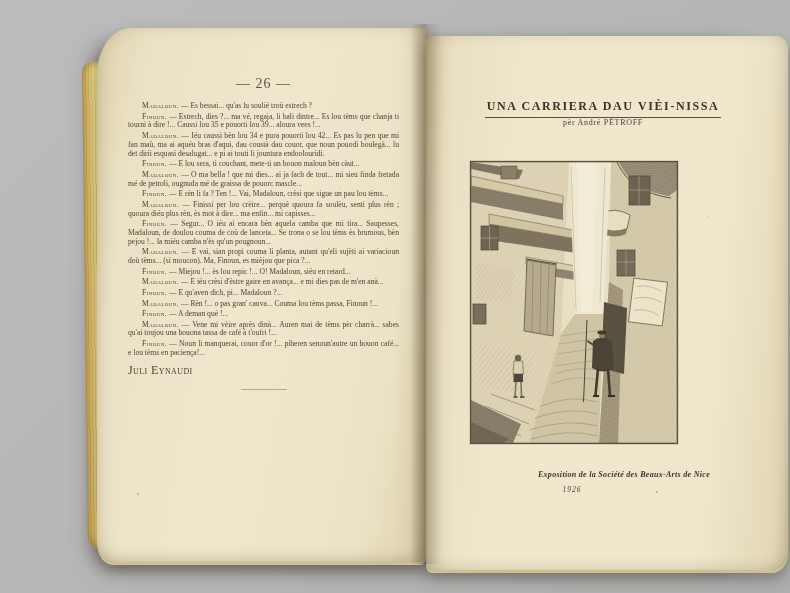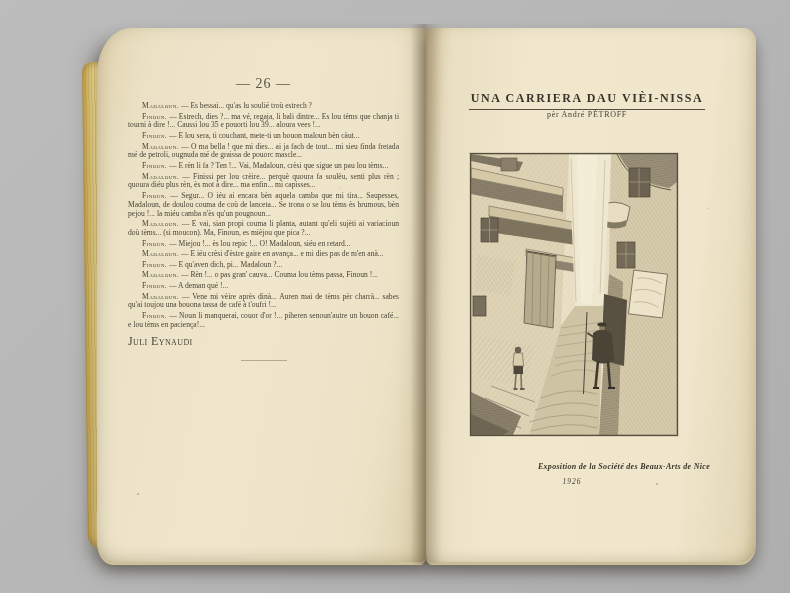--- a/index.html
+++ b/index.html
@@ -31,26 +31,27 @@
   .page{position:absolute;}
   .left-page{
     left:97px;top:28px;width:329px;height:534px;
     background:linear-gradient(100deg,#e0d2ae 0%,#ebe2c6 14%,#efe6cc 45%,#ece3c7 82%,#ddd1ad 100%);
     border-radius:34px 3px 6px 16px / 46px 4px 8px 22px;
     box-shadow:inset -16px 0 24px -12px rgba(105,85,50,.42),
                inset 8px -6px 18px -10px rgba(120,100,60,.45),
                0 3px 0 rgba(216,201,160,.9), 0 9px 14px rgba(45,40,30,.38);
   }
   .right-page{
-    left:426px;top:28px;width:330px;height:534px;
+    left:426px;top:36px;width:330px;height:534px;
     background:linear-gradient(95deg,#d9caa6 0%,#e9dfc2 7%,#f0e7cd 28%,#efe6cb 78%,#e3d7b7 96%,#d6c7a1 100%);
     border-radius:4px 12px 16px 6px / 6px 14px 20px 8px;
     box-shadow:inset 15px 0 22px -13px rgba(105,85,50,.48),
                inset -9px -5px 18px -11px rgba(120,100,60,.42),
                0 3px 0 rgba(214,199,158,.9), 0 9px 14px rgba(45,40,30,.38);
+    padding-left:32px;
   }
   .gutter-shade{
     position:absolute;left:410px;top:24px;width:32px;height:540px;pointer-events:none;
     background:linear-gradient(90deg,transparent 0%,rgba(82,66,40,.30) 46%,rgba(82,66,40,.16) 58%,transparent 100%);
   }
 
   
   .lp-content{position:absolute;left:31px;right:27px;top:48px;color:#4c4437;}
   .page-number{text-align:center;font-size:14px;letter-spacing:1px;color:#5c5343;margin:0 0 10px;}
   .dialogue p{
@@ -97,20 +98,21 @@
 
   <div class="book-shadow"></div>
   <div class="fore-edge"></div>
 
   <div class="page left-page">
     <div class="lp-content">
       <div class="page-number">— 26 —</div>
       <div class="dialogue">
           <p><span class="speaker">Madaloun.</span> — Es bessai... qu'as lu soulié troù estrech ?</p>
           <p><span class="speaker">Finoun.</span> — Estrech, dies ?... ma vé, regaja, li bali dintre... Es lou tèms que chanja ti tourni à dire !... Caussi lou 35 e pouorti lou 39... aloura vees !...</p>
+          <p><span class="speaker">Madaloun.</span> — Iéu caussi bèn lou 34 e pura pouorti lou 42... Es pas lu pen que mi fan maù, ma ai aquéu bras d'aqui, dau coustà dau couor, que noun pouodi boulegà... lu det dirii esquasi desalugat... e pi ai touti li jountura endoolouridi.</p>
           <p><span class="speaker">Finoun.</span> — E lou sera, ti couchant, mete-ti un bouon maloun bèn càut...</p>
           <p><span class="speaker">Madaloun.</span> — O ma bella ! que mi dies... ai ja fach de tout... mi sieu finda fretada mé de petroli, ougnuda mé de graissa de pouorc mascle...</p>
           <p><span class="speaker">Finoun.</span> — E rèn li fa ? Ten !... Vai, Madaloun, crèsi que sigue un pau lou tèms...</p>
           <p><span class="speaker">Madaloun.</span> — Finissi per lou crèire... perquè quoura fa soulèu, senti plus rèn ; quoura diéu plus rèn, ès mot à dire... ma enfin... mi capisses...</p>
           <p><span class="speaker">Finoun.</span> — Segur... O iéu ai encara bèn aquela camba que mi tira... Saupesses, Madaloun, de doulou couma de coù de lanceta... Se trona o se lou tèms ès brumous, bèn pejou !... la miéu camba n'ès qu'un pougnoun...</p>
           <p><span class="speaker">Madaloun.</span> — E vai, sian propi couma li planta, autant qu'eli sujèti ai variacioun doù tèms... (si moucon). Ma, Finoun, es mièjou que pica ?...</p>
           <p><span class="speaker">Finoun.</span> — Miejou !... ès lou repic !... O! Madaloun, siéu en retard...</p>
           <p><span class="speaker">Madaloun.</span> — E iéu crèsi d'èstre gaire en avança... e mi dies pas de m'en anà...</p>
           <p><span class="speaker">Finoun.</span> — E qu'aven dich, pi... Madaloun ?...</p>
           <p><span class="speaker">Madaloun.</span> — Rèn !... o pas gran' cauva... Couma lou tèms passa, Finoun !...</p>

